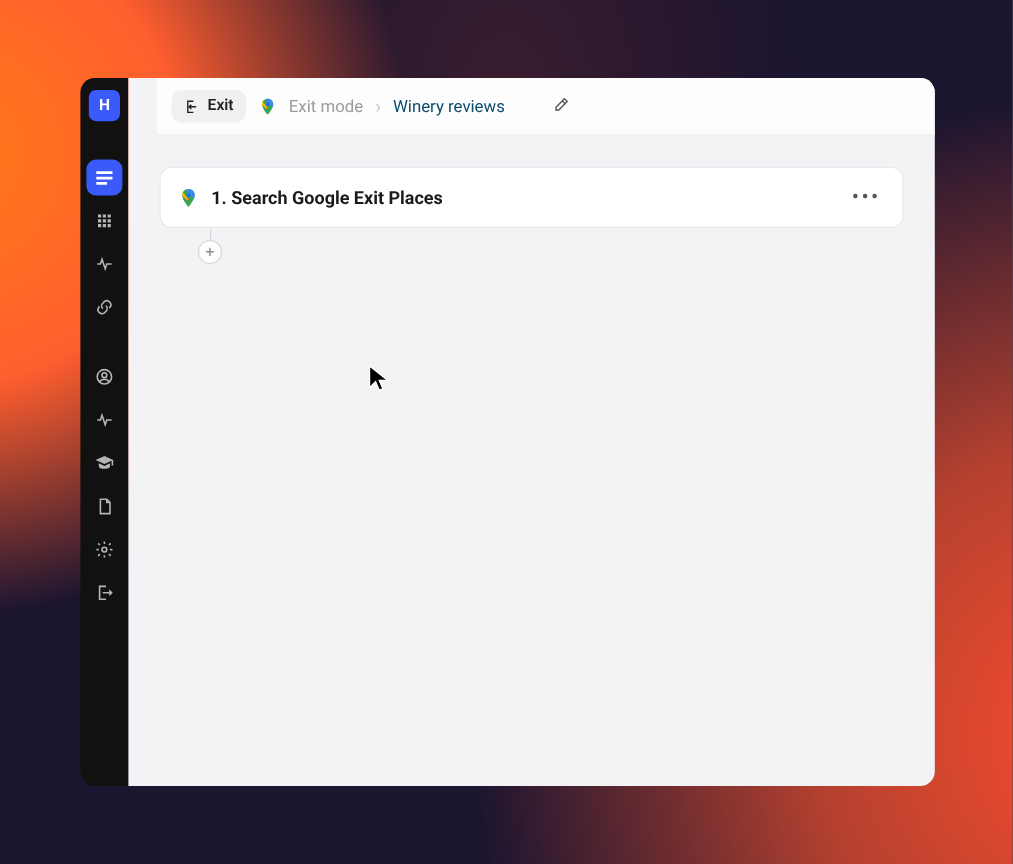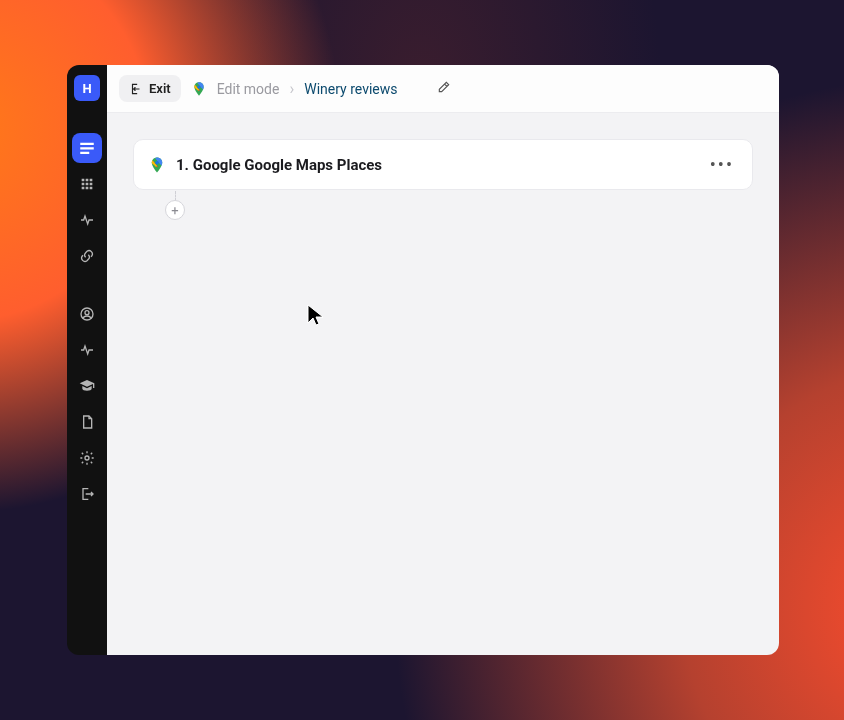--- a/index.html
+++ b/index.html
@@ -33,21 +33,21 @@
   .sidebar .nav-item.active { background:#3a5af9; color:#fff; }
   .sidebar svg { width: 16px; height: 16px; }
   .sidebar .nav-item.active svg { width:18px; height:18px; }
 
   .panel {
     flex: 1; background: #f3f3f5; border-top-right-radius: 12px; border-bottom-right-radius: 12px;
     display:flex; flex-direction:column; overflow:hidden;
   }
   .topbar {
     height: 48px; background:#fdfdfd; border-bottom:1px solid #ececef;
-    display:flex; align-items:center; padding: 0 12px; gap: 10px;
+    display:flex; align-items:center; padding: 0 12px; gap: 10px; margin-left: 24px;
   }
   .exit-btn {
     display:flex; align-items:center; gap:6px; background:#f0f0f2; border-radius:8px;
     padding:6px 10px; font-size:13px; color:#222; font-weight:600; cursor:pointer;
   }
   .exit-btn svg { width:14px; height:14px; }
   .crumb-icon svg { width:16px; height:16px; display:block; }
   .crumb-text { font-size:14px; color:#9a9aa0; }
   .crumb-sep { color:#c6c6cc; }
   .crumb-current { font-size:14px; color:#0c4a6e; }
@@ -162,21 +162,21 @@
 
         <span class="crumb-icon">
           <svg class="gpin" viewBox="0 0 24 24">
             <path class="p5" d="M12 2c4 0 7 3 7 7 0 5-7 13-7 13S5 14 5 9c0-4 3-7 7-7z"></path>
             <path class="p3" d="M12 2c4 0 7 3 7 7 0 1.2-.4 2.6-1 4L9.5 3.1C10.3 2.4 11.1 2 12 2z"></path>
             <path class="p2" d="M5.9 5.5 13 14l-1 1.4C10 12.8 6.8 9 5.9 5.5z"></path>
             <path class="p4" d="M5 9c0-1.3.3-2.4.9-3.5L12 13l-1.3 1.8C8.2 11.2 5 10.7 5 9z"></path>
             <circle class="p1" cx="12" cy="9" r="2.4"></circle>
           </svg>
         </span>
-        <span class="crumb-text">Edit mode</span>
+        <span class="crumb-text">Exit mode</span>
         <span class="crumb-sep">›</span>
         <span class="crumb-current">Winery reviews</span>
         <span class="edit-pencil">
           <svg viewBox="0 0 24 24">
               <path fill="none" stroke="currentColor" stroke-width="2" d="M4 20h4L20 8l-4-4L4 16v4zM13 7l4 4"></path>
             </svg>
         </span>
       </div>
 
       <div class="content">
@@ -185,21 +185,21 @@
             <svg class="gpin" viewBox="0 0 24 24">
               <path class="p5" d="M12 2c4 0 7 3 7 7 0 5-7 13-7 13S5 14 5 9c0-4 3-7 7-7z"></path>
               <path class="p3" d="M12 2c4 0 7 3 7 7 0 1.2-.4 2.6-1 4L9.5 3.1C10.3 2.4 11.1 2 12 2z"></path>
               <path class="p2" d="M5.9 5.5 13 14l-1 1.4C10 12.8 6.8 9 5.9 5.5z"></path>
               <path class="p4" d="M5 9c0-1.3.3-2.4.9-3.5L12 13l-1.3 1.8C8.2 11.2 5 10.7 5 9z"></path>
               <circle class="p1" cx="12" cy="9" r="2.4"></circle>
             </svg>
           </span>
           <span class="step-title">
             <span>1.</span>
-            <span>Google Google Maps Places</span>
+            <span>Search Google Exit Places</span>
           </span>
           <span class="ellipsis">•••</span>
         </div>
 
         <div class="step-rail">
           <div class="line"></div>
           <div class="add-btn">
             <span>+</span>
           </div>
         </div>

